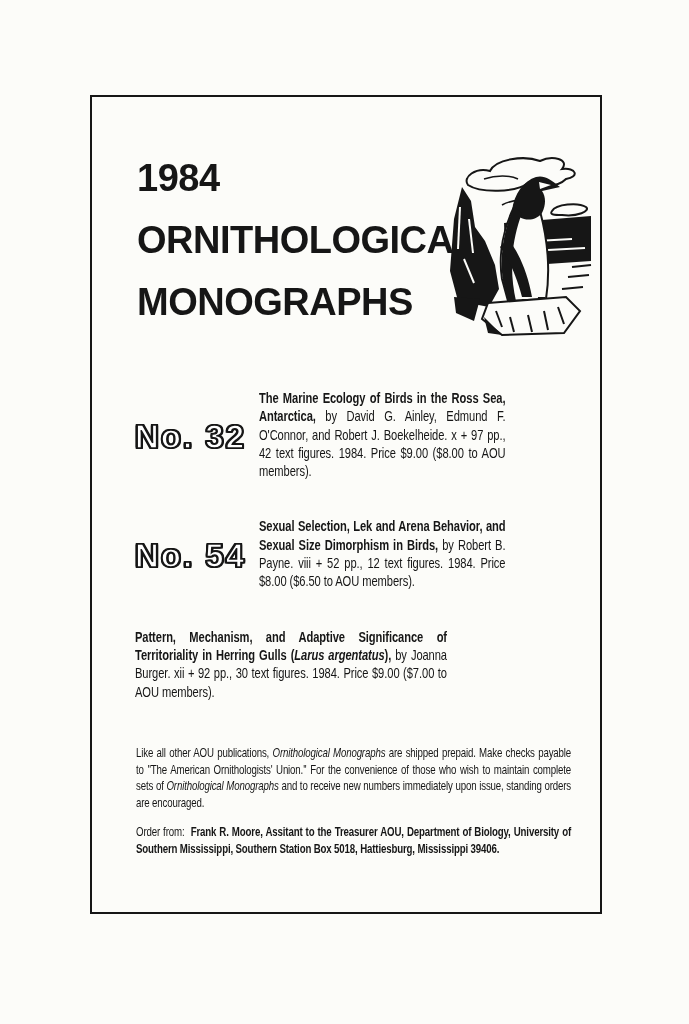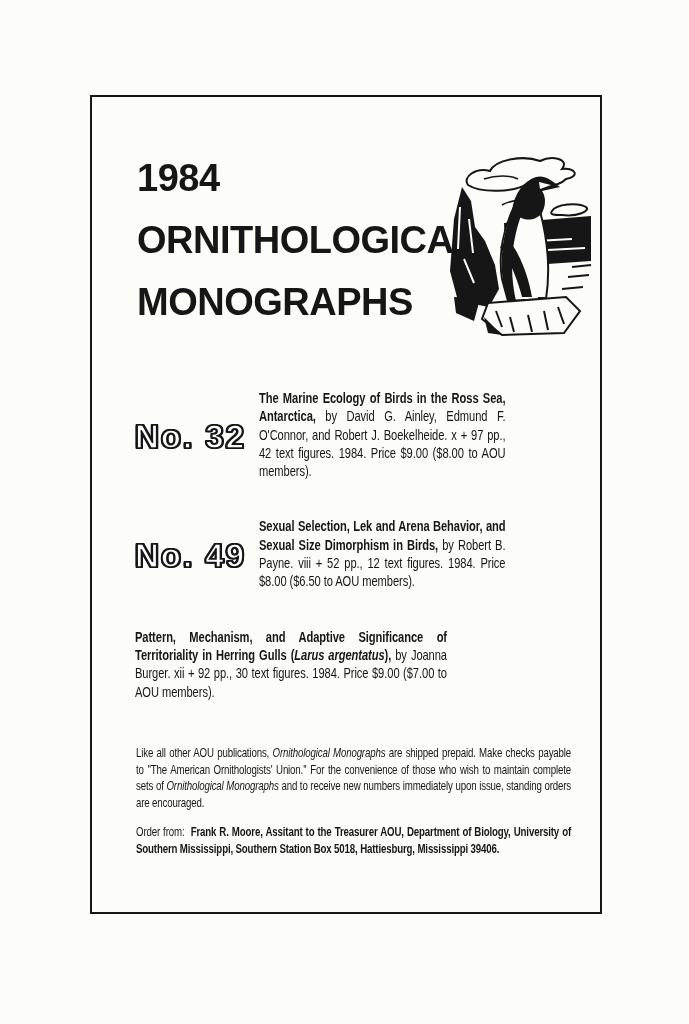--- a/index.html
+++ b/index.html
@@ -163,21 +163,21 @@
         </g>
       </svg>
     </div>
 
     <div class="entries">
       <div class="entry">
         <div class="no-label">No. 32</div>
         <div class="entry-text"><span class="b">The Marine Ecology of Birds in the Ross Sea, Antarctica,</span><span> by David G. Ainley, Edmund F. O'Connor, and Robert J. Boekelheide. x + 97 pp., 42 text figures. 1984. Price $9.00 ($8.00 to AOU members).</span></div>
       </div>
       <div class="entry">
-        <div class="no-label">No. 49</div>
+        <div class="no-label">No. 54</div>
         <div class="entry-text"><span class="b">Sexual Selection, Lek and Arena Behavior, and Sexual Size Dimorphism in Birds,</span><span> by Robert B. Payne. viii + 52 pp., 12 text figures. 1984. Price $8.00 ($6.50 to AOU members).</span></div>
       </div>
       <div class="entry">
         <div class="entry-text"><span class="b">Pattern, Mechanism, and Adaptive Significance of Territoriality in Herring Gulls (</span><span class="b i">Larus argentatus</span><span class="b">),</span><span> by Joanna Burger. xii + 92 pp., 30 text figures. 1984. Price $9.00 ($7.00 to AOU members).</span></div>
       </div>
     </div>
 
     <div class="footer">
       <p class="para"><span>Like all other AOU publications, </span><span class="i">Ornithological Monographs</span><span> are shipped prepaid. Make checks payable to ''The American Ornithologists' Union.'' For the convenience of those who wish to maintain complete sets of </span><span class="i">Ornithological Monographs</span><span> and to receive new numbers immediately upon issue, standing orders are encouraged.</span></p>
       <p class="para"><span>Order from:&nbsp; </span><span class="b">Frank R. Moore, Assitant to the Treasurer AOU, Department of Biology, University of Southern Mississippi, Southern Station Box 5018, Hattiesburg, Mississippi 39406.</span></p>

